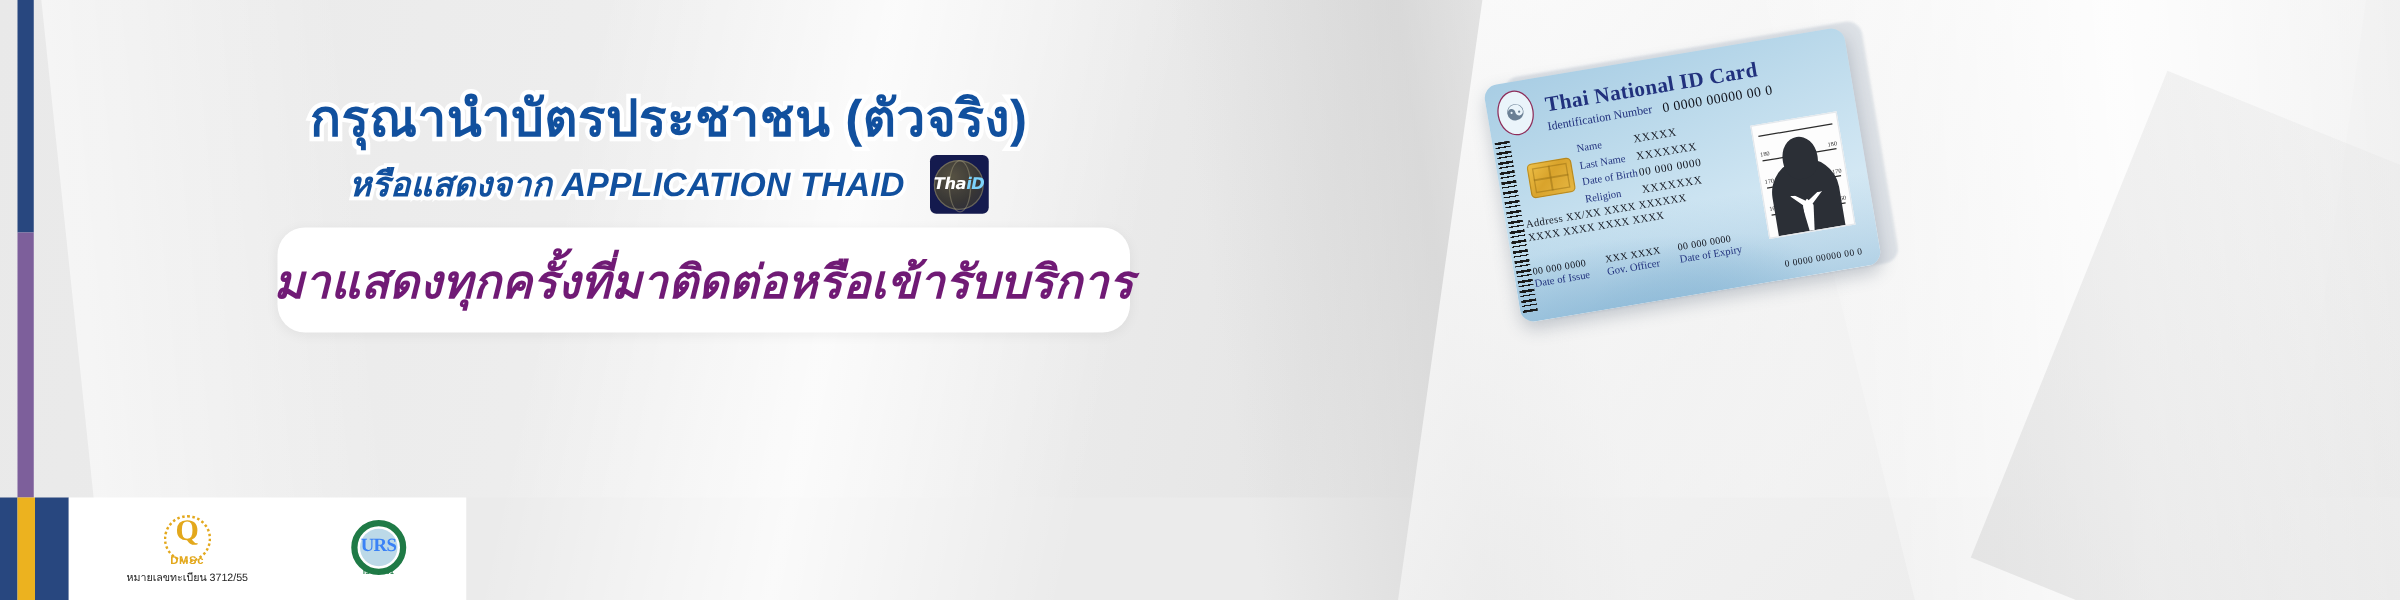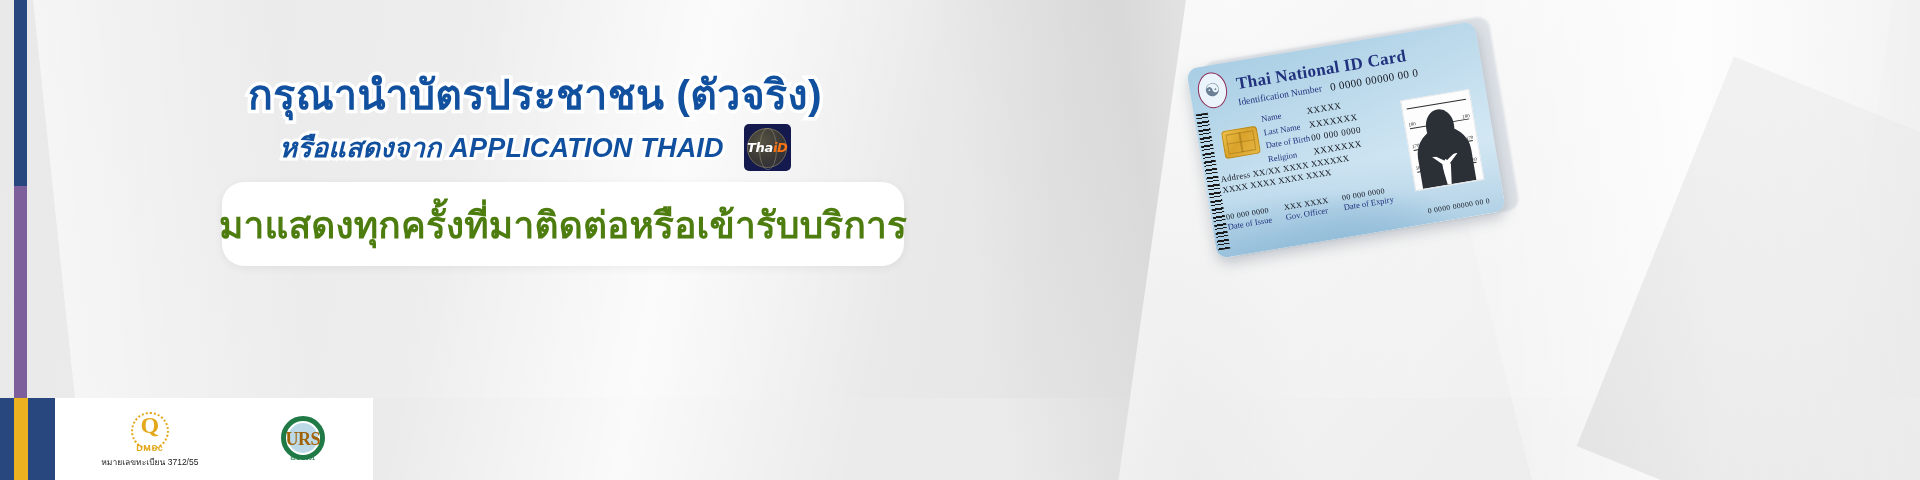--- a/index.html
+++ b/index.html
@@ -82,33 +82,34 @@
     content:""; position:absolute; border:1px solid rgba(180,170,130,.45); border-radius:50%;
   }
   .thaid-globe::before { inset:0; }
   .thaid-globe::after  { left:12px; top:0; width:16px; height:40px; border-radius:50%; }
   .thaid-word {
     position:relative; z-index:2;
     font-size:13px; font-weight:bold; letter-spacing:-.3px;
     font-family:"DejaVu Sans", sans-serif; line-height:1;
   }
   .thaid-word .t-tha { color:#ffffff; }
-  .thaid-word .t-id  { color:#f97316; }
+  .thaid-word .t-id  { color:#7dd3fc; }
 
   
   .pill {
     position:absolute; left:222px; top:182px;
     width:682px; height:84px;
     background:#ffffff; border-radius:22px;
     box-shadow:0 2px 10px rgba(0,0,0,.06);
     display:flex; align-items:center; justify-content:center;
   }
   .pill-text {
-    font-size:37px; font-weight:bold; color:#4d7c0f; letter-spacing:.2px;
+    font-size:37px; font-weight:bold; color:#701a75; letter-spacing:.2px;
     white-space:nowrap;
+    font-style:italic;
   }
 
   
   .card-wrap { position:absolute; left:1178px; top:18px; width:320px; height:272px; }
   .card-shadow {
     position:absolute; left:38px; top:20px; width:290px; height:196px;
     background:#d9dee4; border-radius:12px; transform:rotate(-9.5deg);
     filter:blur(1px); opacity:.85;
   }
   .card {
@@ -271,21 +272,21 @@
   .lg3-ring {
     position:absolute; left:2px; top:0; width:44px; height:44px; border-radius:50%;
     background:#ffffff; border:5px solid #1f7a46;
   }
   .lg3-globe {
     position:absolute; left:9px; top:7px; width:30px; height:30px; border-radius:50%;
     background:#bcd9e8;
   }
   .lg3-urs {
     position:absolute; left:0; top:13px; width:48px; text-align:center;
-    font-family:"Liberation Serif", serif; font-size:18px; font-weight:bold; color:#a16207;
+    font-family:"Liberation Serif", serif; font-size:15px; font-weight:bold; color:#3b82f6;
     letter-spacing:-.5px;
   }
   .lg3-iso {
     position:absolute; left:0; bottom:1px; width:48px; text-align:center;
     font-size:5.5px; font-weight:bold; color:#1f7a46; letter-spacing:.2px;
   }
 </style>
 </head>
 <body>
 

